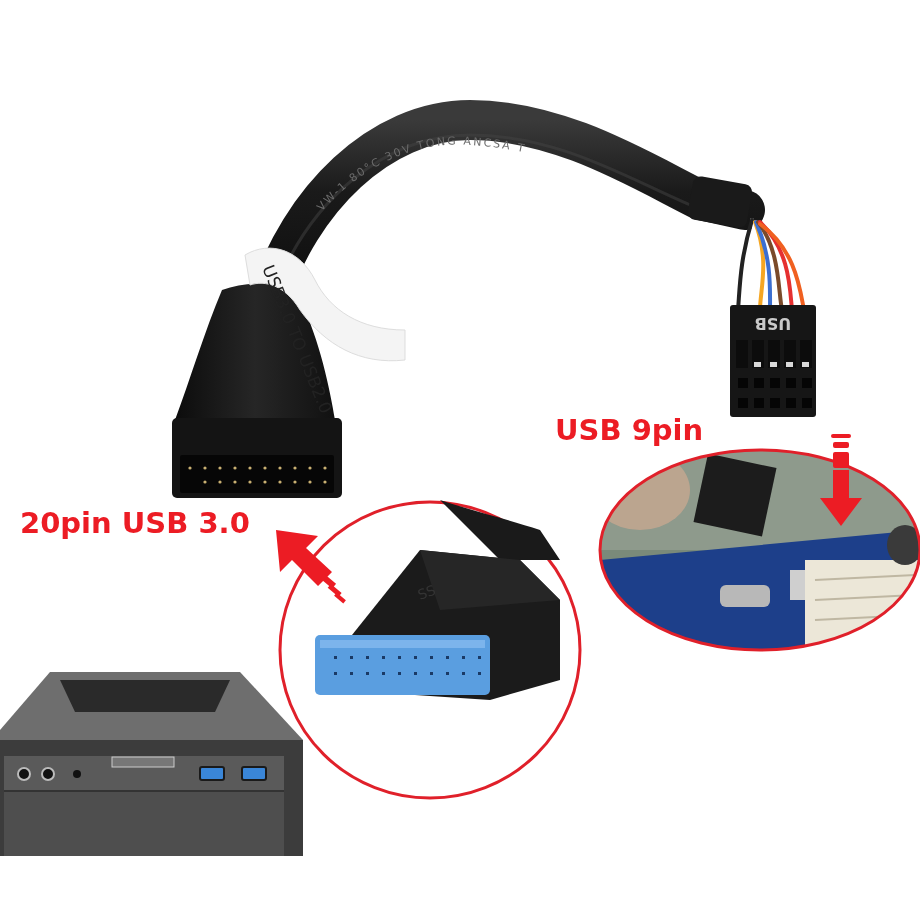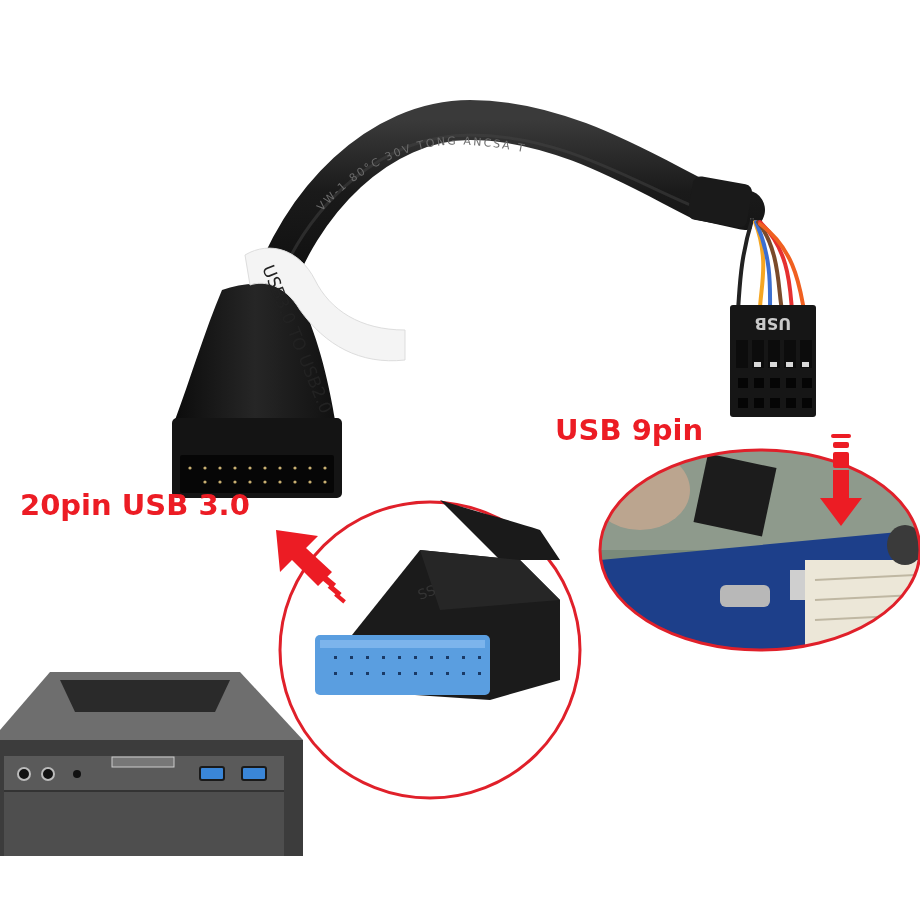--- a/index.html
+++ b/index.html
@@ -214,14 +214,14 @@
     <line x1="4" y1="791" x2="284" y2="791" stroke="#333" stroke-width="2"></line>
     <rect x="112" y="757" width="62" height="10" fill="#777" stroke="#ccc"></rect>
     <circle cx="24" cy="774" r="6" fill="#111" stroke="#bbb" stroke-width="2"></circle>
     <circle cx="48" cy="774" r="6" fill="#111" stroke="#bbb" stroke-width="2"></circle>
     <circle cx="77" cy="774" r="4" fill="#111"></circle>
     <rect x="200" y="767" width="24" height="13" rx="2" fill="#3a86d8" stroke="#1a1a1a" stroke-width="2"></rect>
     <rect x="242" y="767" width="24" height="13" rx="2" fill="#3a86d8" stroke="#1a1a1a" stroke-width="2"></rect>
   </g>
 </svg>
 
-<div class="label" style="left:20px; top:488px;">20pin USB 3.0</div>
+<div class="label" style="left:20px; top:506px;">20pin USB 3.0</div>
 <div class="label" style="left:555px; top:413px;">USB 9pin</div>
 
 </body></html>

